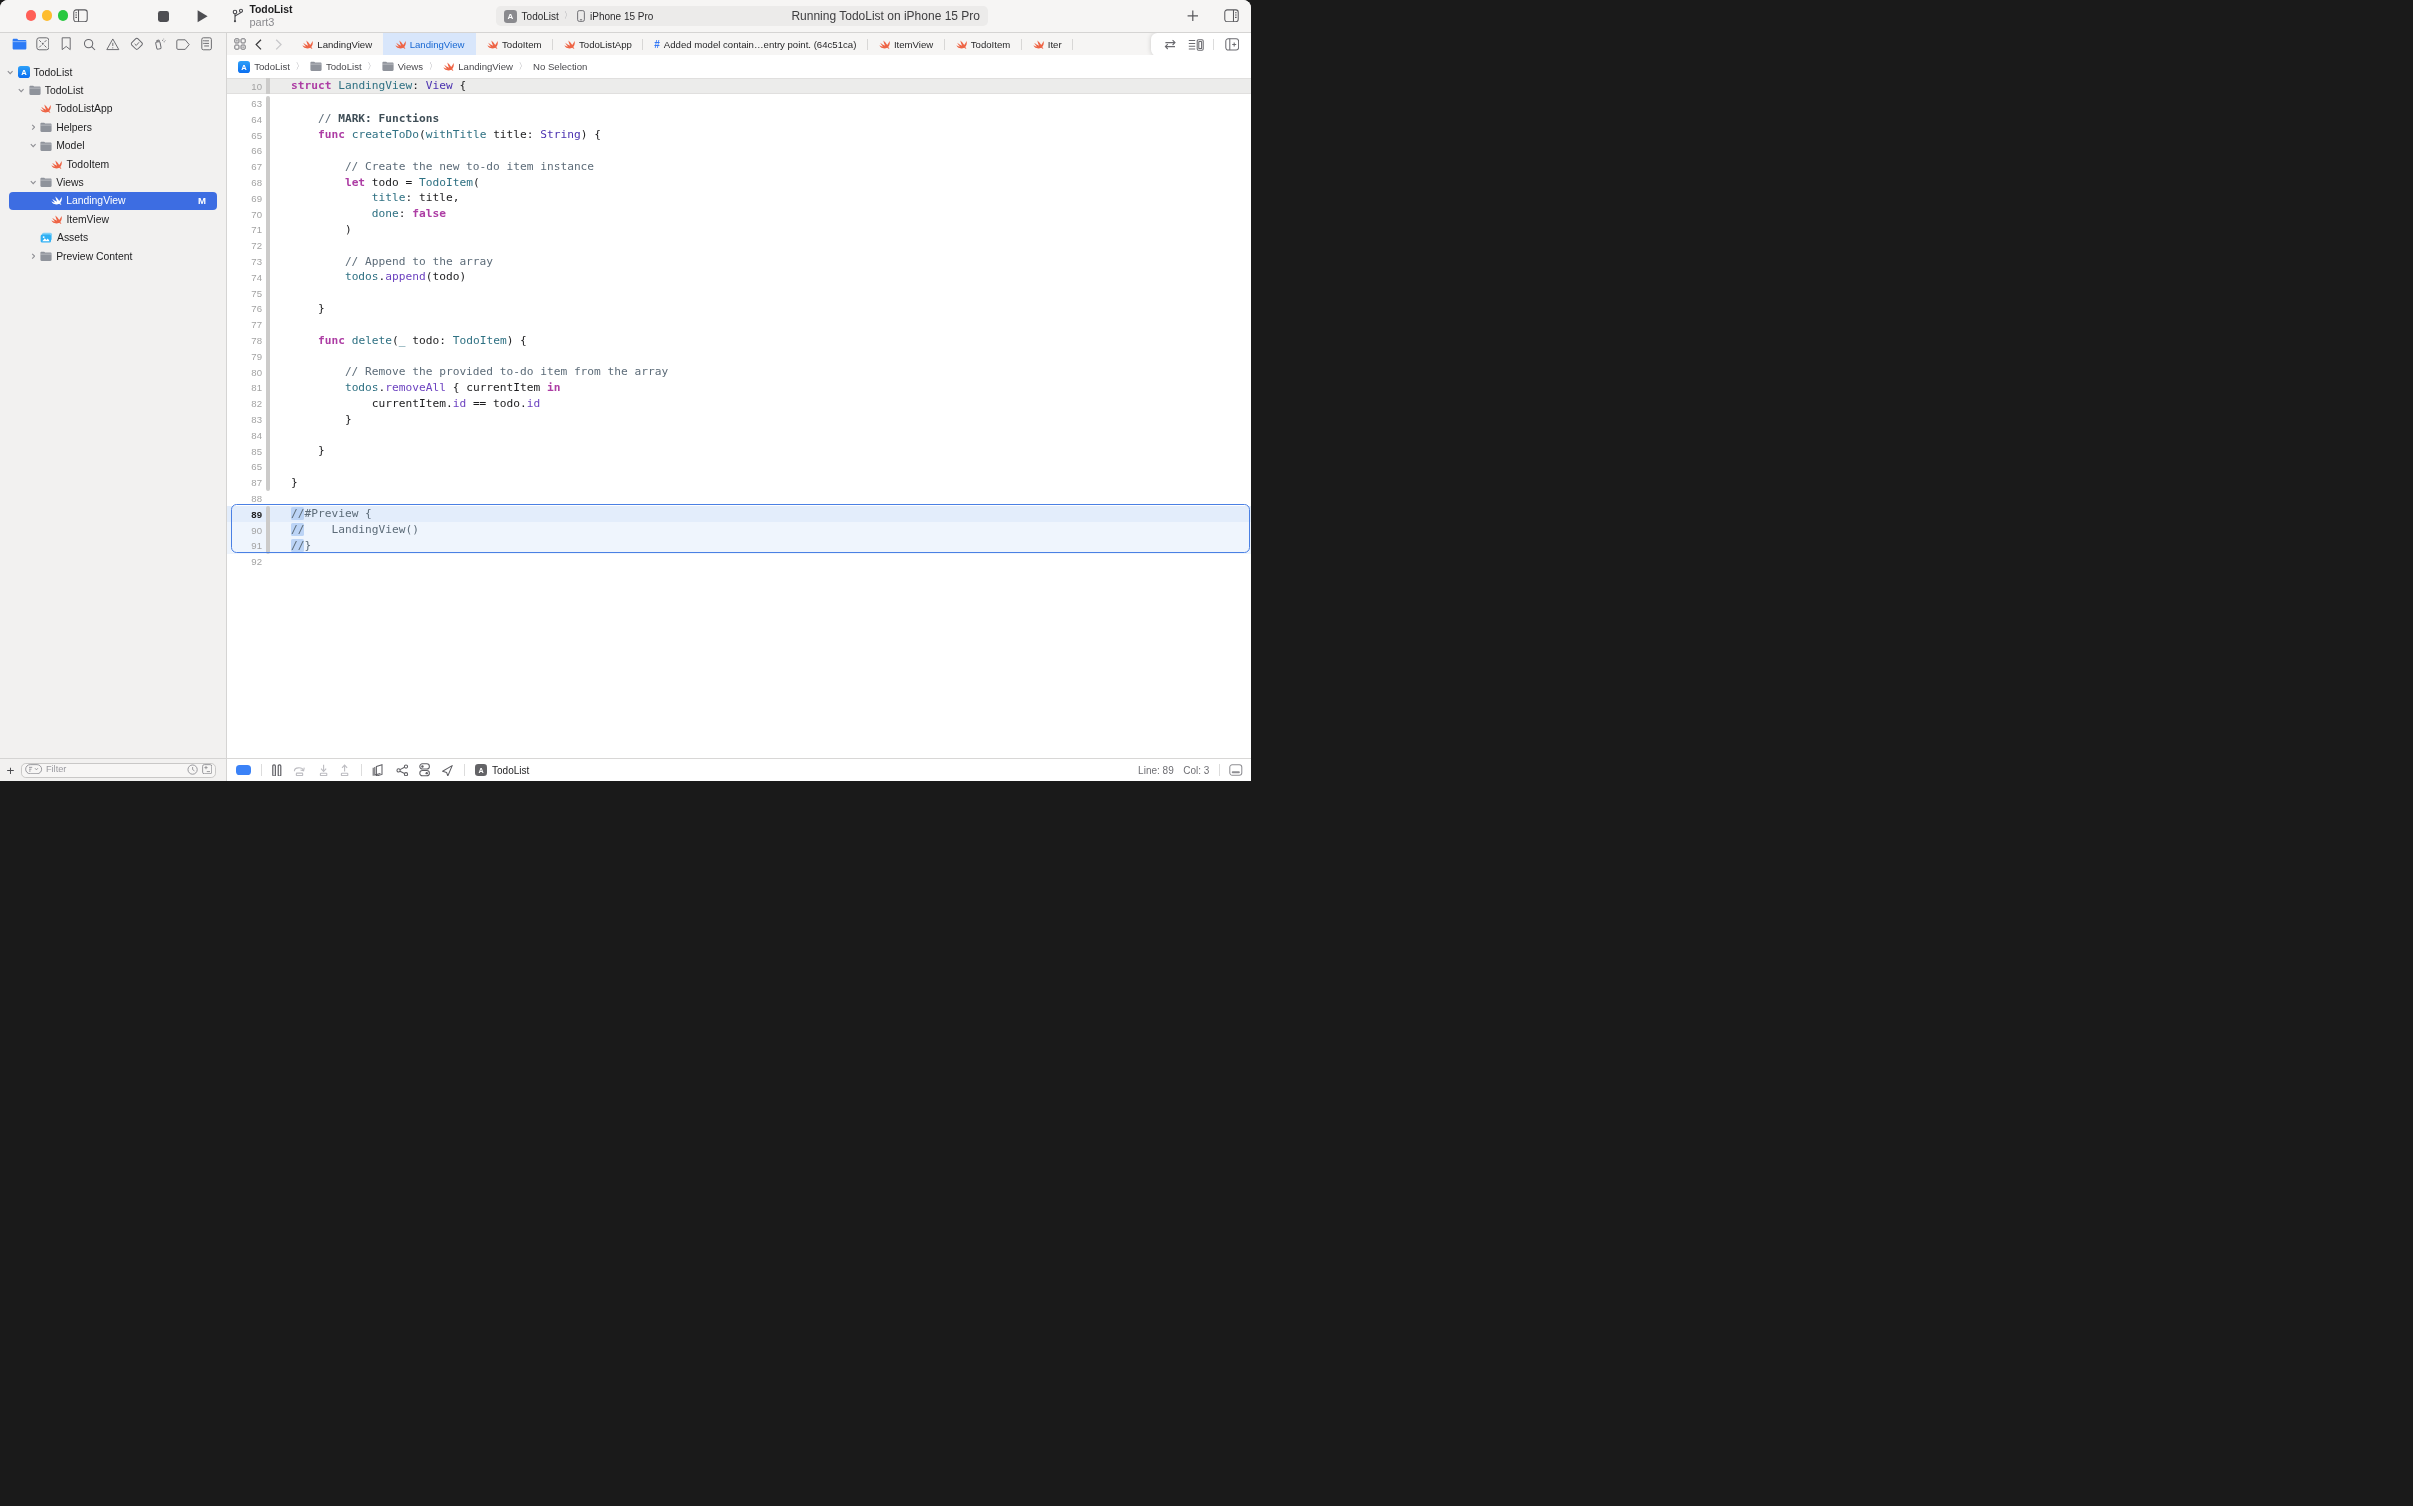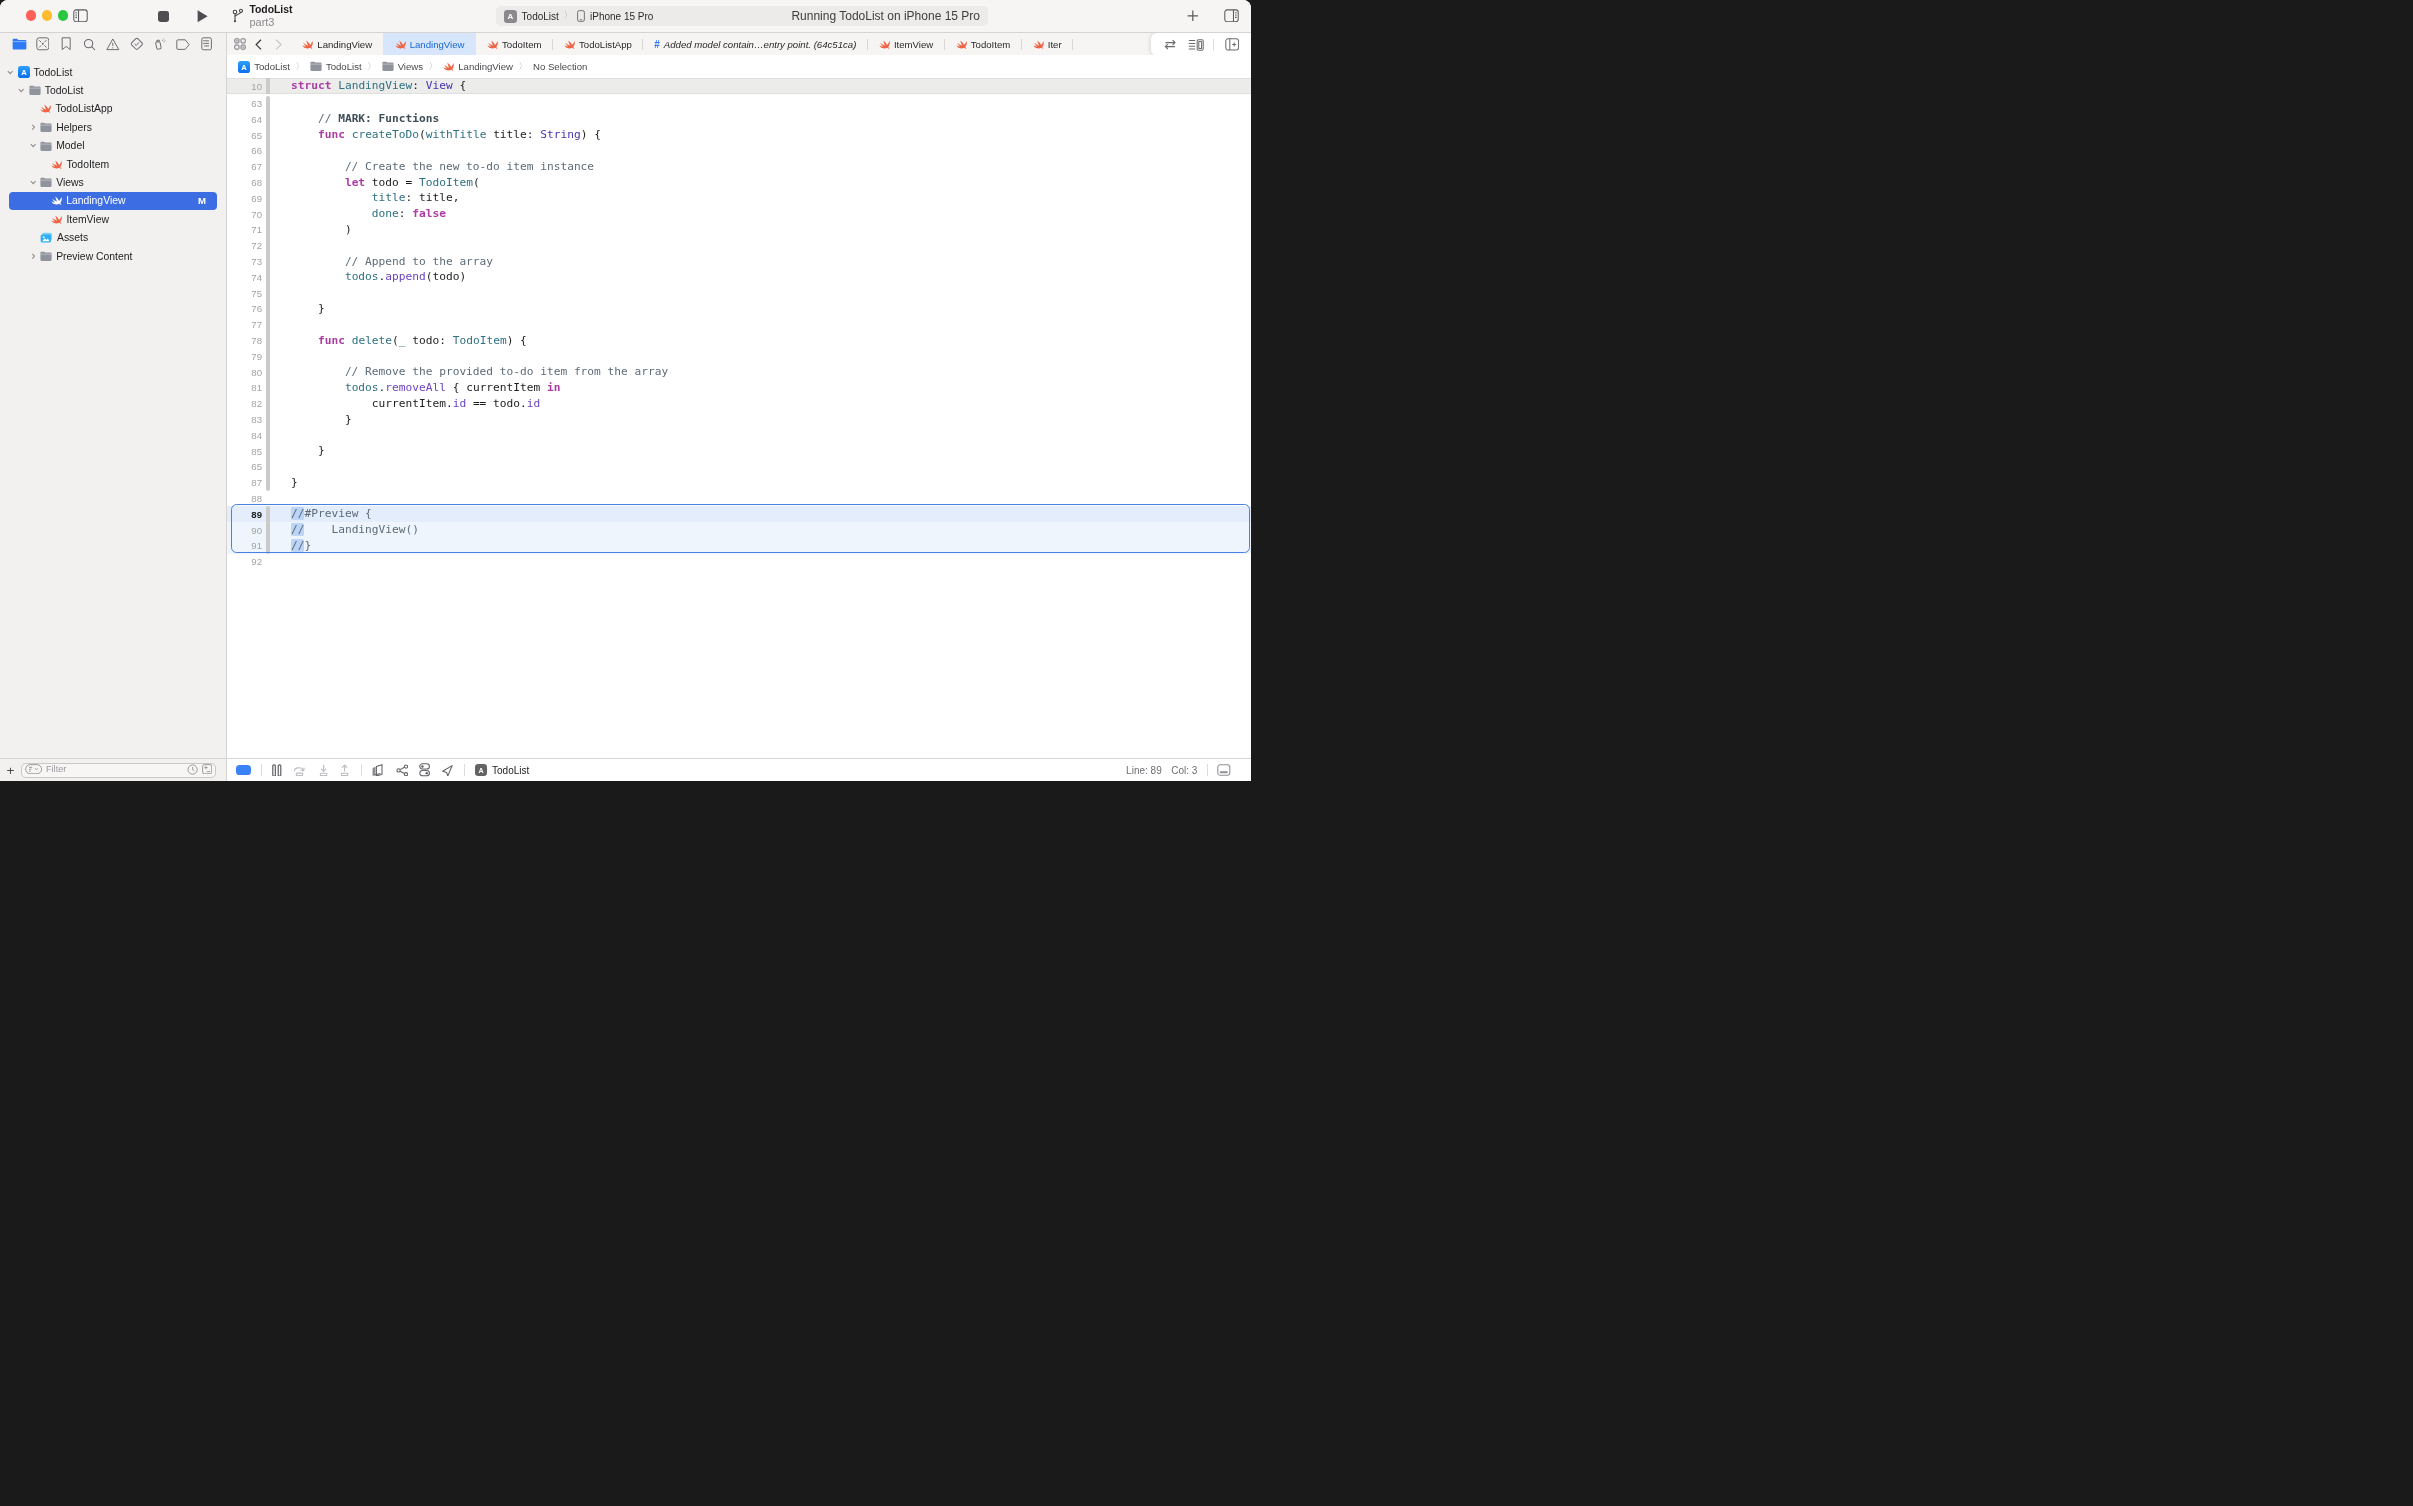--- a/index.html
+++ b/index.html
@@ -31,21 +31,21 @@
   .chev-sep{color:#a8a8ad;font-size:8.8px;}
   
   .navband{position:absolute;left:0;top:33px;width:1251px;height:22.3px;border-bottom:0.8px solid #d5d4d3;}
   .nav-rail{position:absolute;left:0;top:0;width:227px;height:22.3px;background:#f2f1f0;border-right:0.8px solid #d5d4d3;display:flex;align-items:center;justify-content:space-between;padding:0 11.2px;}
   .nav-ic{display:flex;align-items:center;justify-content:center;width:16px;height:16px;color:#67676c;}
   .tabbar{position:absolute;left:227px;top:0;width:1024px;height:22.3px;background:#f6f5f4;display:flex;align-items:stretch;overflow:hidden;}
   .tab-nav{display:flex;align-items:center;gap:3.2px;padding:0 4.8px;}
   .tab{display:flex;align-items:center;gap:4px;padding:0 11.2px;font-size:9.6px;color:#28282a;white-space:nowrap;position:relative;}
   .tab .sep{position:absolute;right:0;top:5.6px;height:11.2px;width:0.8px;background:#d8d7d6;}
   .tab.selected{background:#d8e6fb;color:#1767d2;}
-  .tab.italic .tab-label{font-style:italic;}
+  .tab.italic .tab-label{}
   .hash-ic{color:#3478f6;font-weight:700;font-size:10px;}
   .float-panel{position:absolute;right:0;top:0px;height:23px;background:#ffffff;border-radius:6.4px 0 0 6.4px;box-shadow:0 0 4.8px rgba(0,0,0,.18);display:flex;align-items:center;gap:9.6px;padding:0 11.2px 0 11.2px;}
   .fp-sep{width:0.8px;height:11.2px;background:#dcdcdc;}
   
   .sidebar{position:absolute;left:0;top:55px;width:227px;height:703px;background:#f2f1f0;border-right:0.8px solid #d5d4d3;padding-top:8px;}
   .trow{position:relative;height:18.4px;display:flex;align-items:center;font-size:10.4px;color:#1d1d1f;}
   .trow .disc{width:8px;display:flex;justify-content:center;color:#8e8e93;font-size:7.2px;}
   .trow .ticon{margin:0 4px 0 3.2px;display:flex;align-items:center;}
   .trow.sel{background:#3d6de2;color:#fff;border-radius:4px;margin:0 8.8px;}
   .trow .mbadge{margin-left:auto;margin-right:11.2px;font-size:9.6px;font-weight:600;color:#fff;}
@@ -79,21 +79,21 @@
   .crow.selrow{background:#eff5fd;}
   .crow.selrow.currow{background:#e3edfb;}
   .sel-outline{position:absolute;left:4px;right:0.8px;border:1.6px solid #4a80e4;border-radius:5.6px;pointer-events:none;}
   
   .debugbar{position:absolute;left:227px;top:758px;width:1024px;height:23px;background:#fff;border-top:0.8px solid #d8d7d6;display:flex;align-items:center;padding-left:8.8px;gap:10.4px;}
   .db-ic{display:flex;align-items:center;justify-content:center;color:#5f5f64;}
   .db-ic.dim{color:#bdbdc2;}
   .db-sep{width:0.8px;height:12px;background:#dcdcdc;}
   .bp-toggle{width:15px;height:10.4px;border-radius:3.6px;background:#3b82f7;}
   .db-app{display:flex;align-items:center;gap:4.8px;font-size:10px;color:#1d1d1f;}
-  .db-right{margin-left:auto;display:flex;align-items:flex-end;gap:9.6px;padding-right:20px;font-size:10px;color:#6e6e73;}
+  .db-right{margin-left:auto;display:flex;align-items:flex-end;gap:9.6px;padding-right:8px;font-size:10px;color:#6e6e73;}
   svg{display:block;}
 </style>
 </head>
 <body>
 
 <div class="window">
 
   <div class="titlebar">
     <div class="traffic tl-red"></div>
     <div class="traffic tl-yellow"></div>

